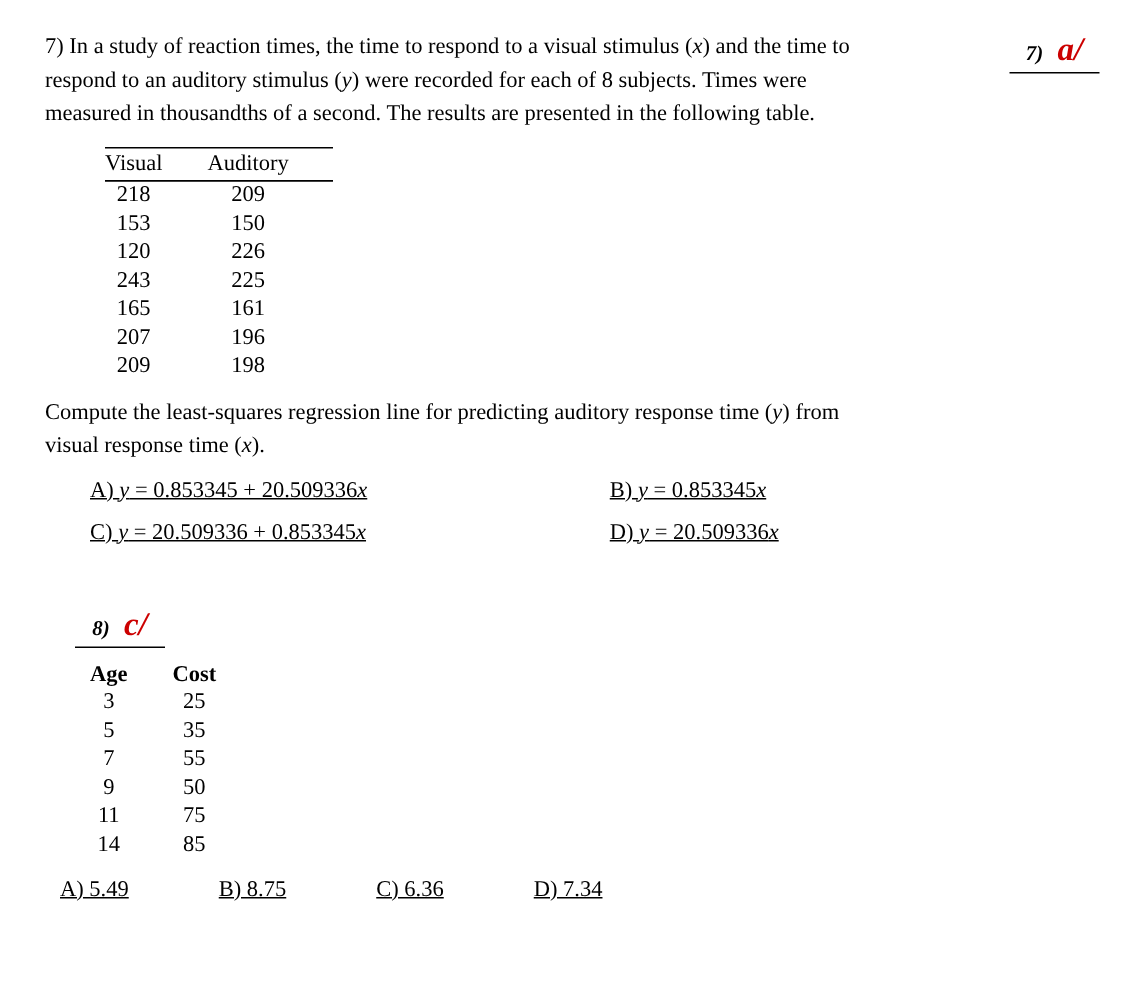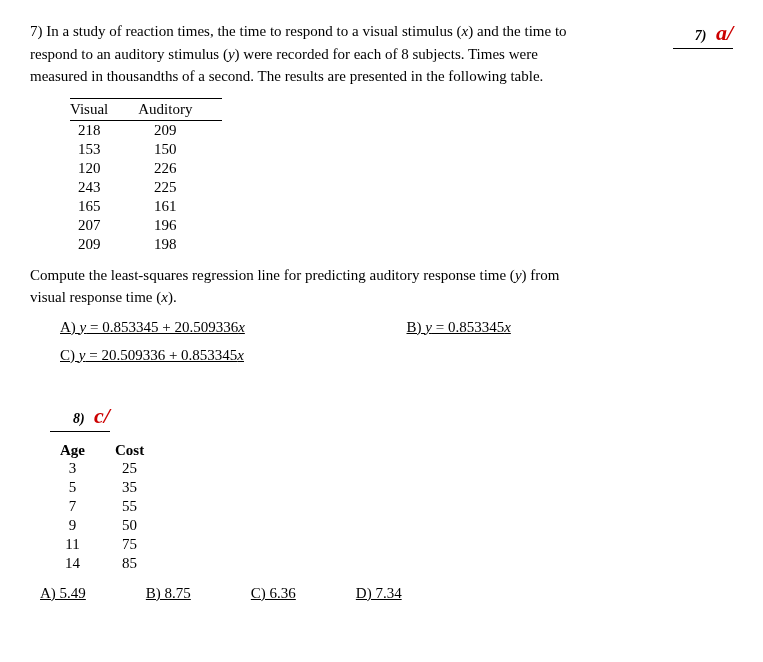--- a/index.html
+++ b/index.html
@@ -26,21 +26,21 @@
       flex: 1;
       line-height: 1.5;
     }
     .answer-badge {
       font-size: 22px;
       font-weight: bold;
       color: #cc0000;
       margin-left: 20px;
       white-space: nowrap;
       min-width: 60px;
-      text-align: right;
+      text-align: center;
       border-bottom: 1px solid #000;
       padding-bottom: 2px;
     }
     .answer-label {
       font-size: 14px;
       color: #000;
       font-style: italic;
       margin-right: 4px;
     }
     table.q7-table {
@@ -164,20 +164,23 @@
   <div class="choices-grid">
     <div class="choice-item">
       A)&nbsp;<span class="italic-var">y</span>&nbsp;= 0.853345 + 20.509336<span class="italic-var">x</span>
     </div>
     <div class="choice-item">
       B)&nbsp;<span class="italic-var">y</span>&nbsp;= 0.853345<span class="italic-var">x</span>
     </div>
     <div class="choice-item">
       C)&nbsp;<span class="italic-var">y</span>&nbsp;= 20.509336 + 0.853345<span class="italic-var">x</span>
     </div>
+    <div class="choice-item">
+      D)&nbsp;<span class="italic-var">y</span>&nbsp;= 20.509336<span class="italic-var">x</span>
+    </div>
   </div>
 </div>
 
 <div style="height: 18px;"></div>
 
 <div class="question-block">
   <div class="question-header">
     <div class="answer-badge">
       <span class="answer-label">8)</span>
       <span style="font-style:italic;">c/</span>

